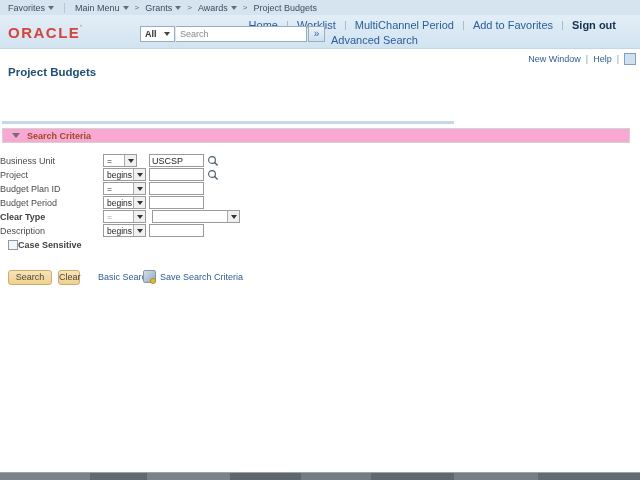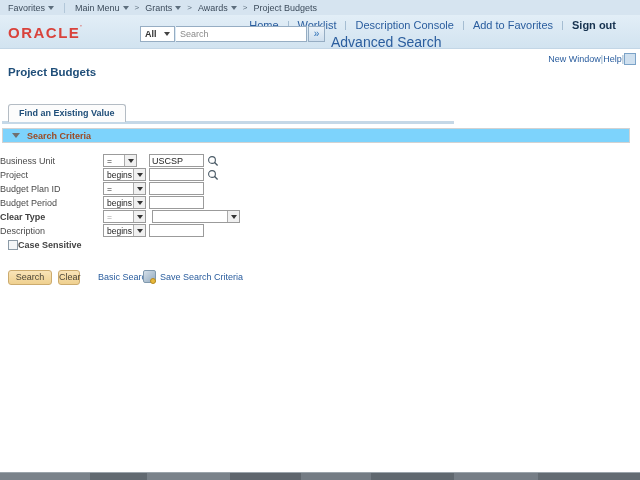--- a/index.html
+++ b/index.html
@@ -30,45 +30,45 @@
              border:1px solid #96adc3;box-sizing:border-box;display:flex;align-items:center;
              justify-content:space-between;padding:0 4px;font-size:9px;font-weight:bold;color:#333;}
   .scope-box .caret{border-top-color:#444;}
   .search-box{position:absolute;left:176px;top:11px;width:131px;height:16px;box-sizing:border-box;
               border:1px solid #96adc3;border-left:none;font-size:9px;padding:0 4px;color:#333;
               font-family:"Liberation Sans",sans-serif;}
   .search-box::placeholder{color:#8a8a8a;}
   .go-btn{position:absolute;left:308px;top:11px;width:17px;height:16px;box-sizing:border-box;
           background:linear-gradient(#ecf3f9,#cfdfee);border:1px solid #96adc3;color:#2a6db5;
           font-size:10px;line-height:14px;text-align:center;cursor:pointer;}
-  .adv-search{position:absolute;left:331px;top:19px;font-size:14px;color:#2a5d9e;cursor:pointer;}
-
-  
-  .util{position:absolute;top:53px;right:4px;display:flex;align-items:center;
+  .adv-search{position:absolute;left:331px;top:19px;font-size:11px;color:#2a5d9e;cursor:pointer;}
+
+  
+  .util{position:absolute;top:53px;right:4px;display:flex;align-items:center;gap:5px;
         font-size:9px;color:#2a5d9e;}
   .util .sep{color:#7fa0bd;}
   .util-link{cursor:pointer;}
   .grid-icon{width:10px;height:10px;border:1px solid #7ba3c8;background:
      linear-gradient(#cfe0ef,#cfe0ef),
      linear-gradient(#7ba3c8,#7ba3c8),linear-gradient(#7ba3c8,#7ba3c8);
      background-size:100% 100%,1px 100%,100% 1px;background-position:0 0,4px 0,0 4px;
      background-repeat:no-repeat;cursor:pointer;}
 
   .page-title{position:absolute;left:8px;top:66px;font-size:11.5px;font-weight:bold;color:#1f4e79;}
   .instructions{position:absolute;left:8px;top:85px;font-size:8.8px;color:#3c3c3c;}
 
   
   .tab{position:absolute;left:8px;top:104px;height:17px;line-height:17px;padding:0 10px;
        background:#fcfcfc;border:1px solid #b4bcc4;border-bottom:none;border-radius:3px 3px 0 0;
        font-size:9px;font-weight:bold;color:#1f4e79;z-index:2;cursor:pointer;}
   .tab-line{position:absolute;left:2px;top:121px;width:452px;height:3px;background:#c5d8e7;z-index:1;}
 
   
   .section-bar{position:absolute;left:2px;top:128px;width:628px;height:15px;box-sizing:border-box;
-               background:#7dd3fc;border:1px solid #d2d2d2;display:flex;align-items:center;
+               background:#f9a8d4;border:1px solid #d2d2d2;display:flex;align-items:center;
                font-size:9px;font-weight:bold;color:#9c4a24;cursor:pointer;}
   .tri{width:0;height:0;border-left:4px solid transparent;border-right:4px solid transparent;
        border-top:5px solid #707070;margin:0 7px 0 9px;}
 
   
   .frow{position:absolute;left:0;height:13px;display:flex;align-items:center;}
   .flabel{display:inline-block;width:100px;text-align:left;font-size:9px;color:#4a4a4a;
           white-space:nowrap;}
   .flabel.bold{font-weight:bold;color:#3f3f3f;}
   .fsel{display:inline-flex;height:13px;box-sizing:border-box;border:1px solid #9b9b9b;
@@ -145,21 +145,21 @@
   </div>
 
   <div class="header">
     <div class="logo"><span>ORACLE</span><span class="reg">'</span></div>
 
     <div class="hdr-links">
       <span class="hdr-link">Home</span>
       <span class="hdr-sep"></span>
       <span class="hdr-link">Worklist</span>
       <span class="hdr-sep"></span>
-      <span class="hdr-link">Description Console</span>
+      <span class="hdr-link">MultiChannel Period</span>
       <span class="hdr-sep"></span>
       <span class="hdr-link">Add to Favorites</span>
       <span class="hdr-sep"></span>
       <span class="signout">Sign out</span>
     </div>
 
     <div class="scope-box">
       <span>All</span>
       <span class="caret"></span>
     </div>
@@ -171,21 +171,20 @@
   <div class="util">
     <span class="util-link">New Window</span>
     <span class="sep">|</span>
     <span class="util-link">Help</span>
     <span class="sep">|</span>
     <span class="grid-icon"></span>
   </div>
 
   <div class="page-title">Project Budgets</div>
 
-  <div class="tab">Find an Existing Value</div>
   <div class="tab-line"></div>
 
   <div class="section-bar">
     <span class="tri"></span>
     <span>Search Criteria</span>
   </div>
 
   <div class="frow" style="top:154px">
     <span class="flabel">Business Unit</span>
     <span class="fsel w34">

